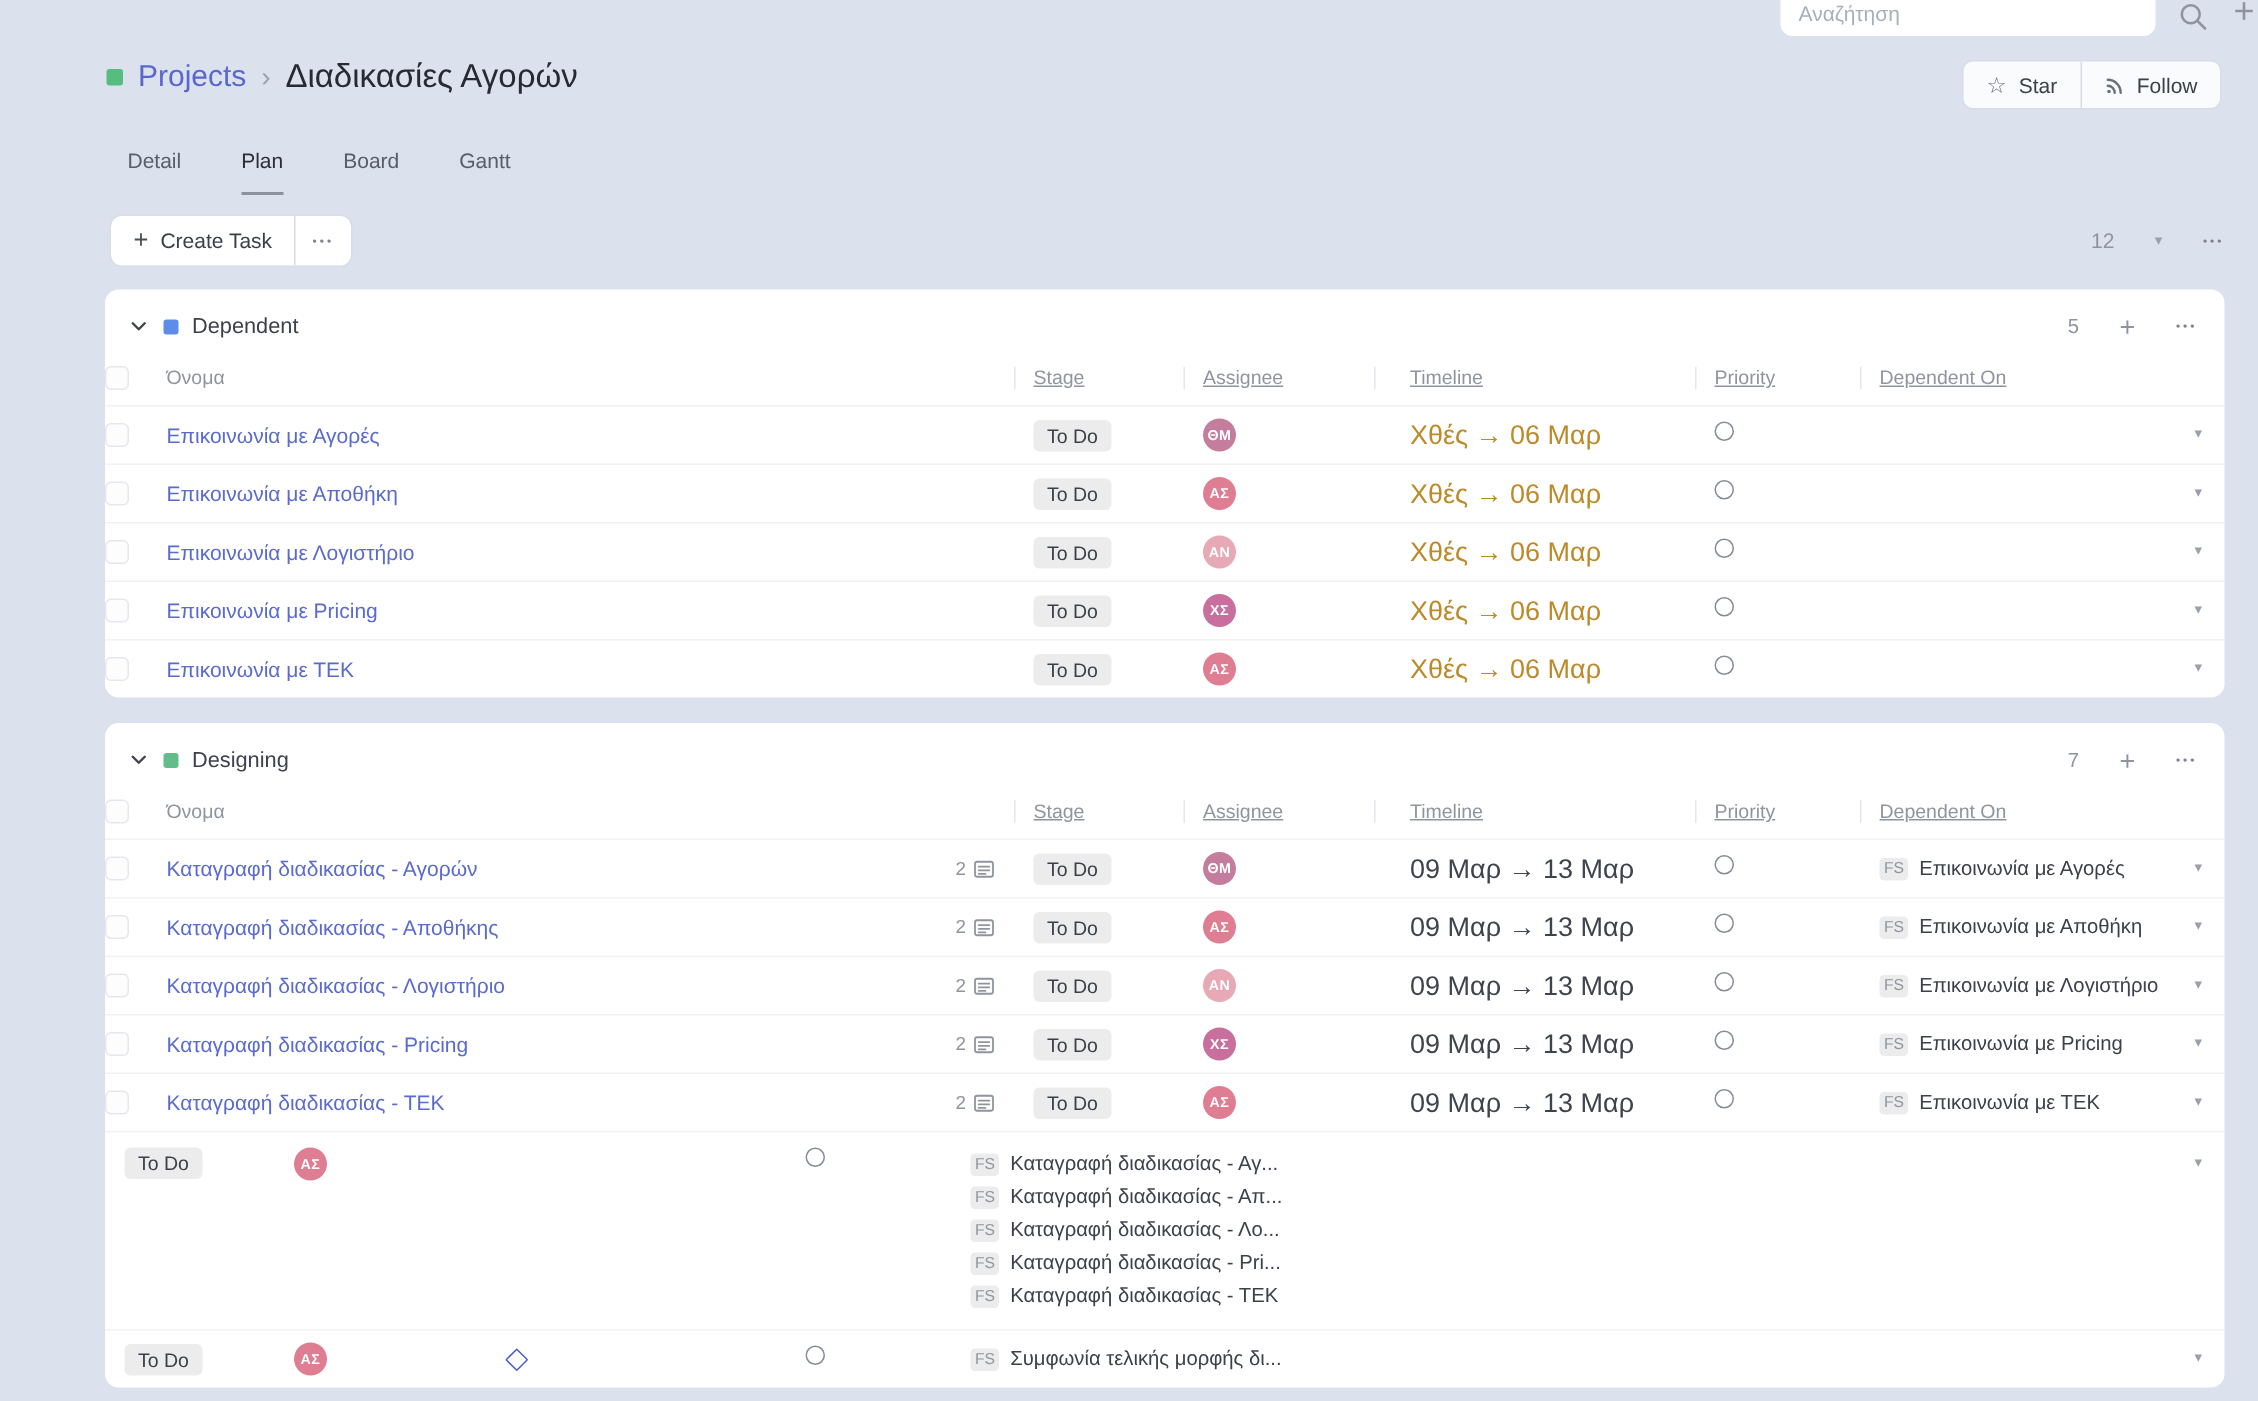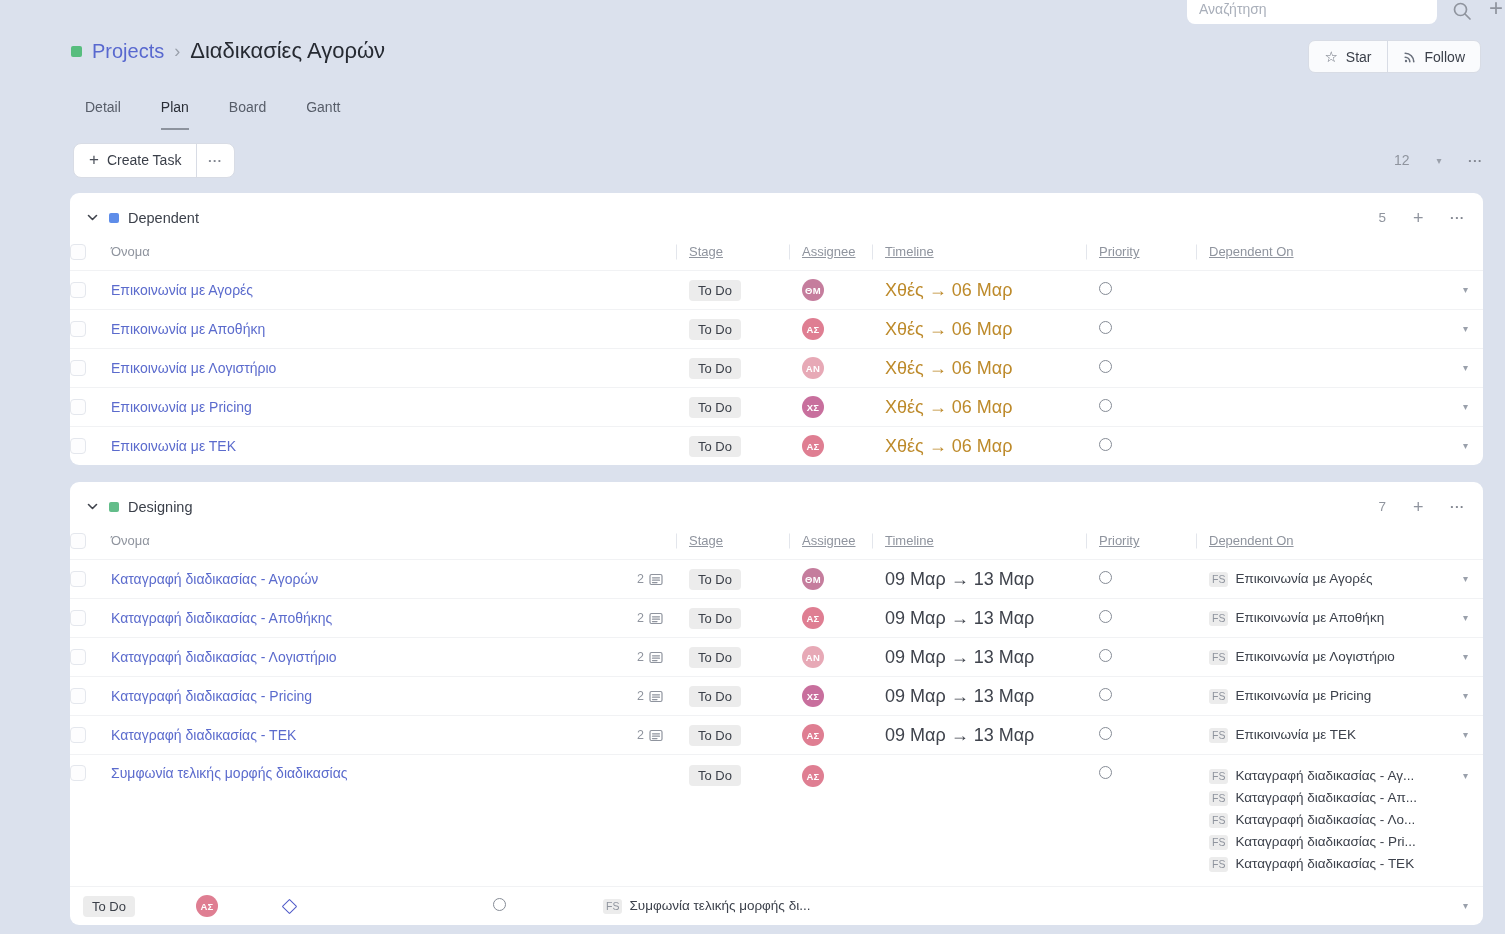--- a/index.html
+++ b/index.html
@@ -63,21 +63,21 @@
   .gh-square { width:10px; height:10px; border-radius:2px; margin:0 9px 0 10px; }
   .gh-title { font-size:14.5px; color:#3c414b; }
   .gh-right { margin-left:auto; display:flex; align-items:center; gap:27px; color:#8f949e; }
   .gh-count { font-size:13.5px; }
   .gh-plus { font-size:18px; font-weight:300; cursor:pointer; line-height:1; }
 
   
   .col-name { width:606px; display:flex; align-items:center; }
   .col-stage { width:113px; padding-left:13px; }
   .col-assignee { width:83px; padding-left:13px; }
-  .col-timeline { width:214px; padding-left:13px; display:flex; align-items:center; }
+  .col-timeline { width:214px; padding-left:24px; display:flex; align-items:center;margin-left:44px; }
   .col-priority { width:110px; padding-left:13px; }
   .col-dep { flex:1; padding-left:13px; padding-right:15px; display:flex; align-items:center; }
 
   .cols-row { display:flex; align-items:center; height:37px; font-size:13px; color:#8f949e; }
   .cols-row > div:not(.col-name) { position:relative; align-self:stretch; display:flex; align-items:center;text-decoration:underline; }
   .cols-row > div:not(.col-name)::before { content:""; position:absolute; left:0; top:50%;
     transform:translateY(-50%); width:1px; height:15px; background:#e3e6ec; }
 
   .checkbox { width:16px; height:16px; border:1.5px solid #e4e7ed; border-radius:4px;
     background:#fdfdfe; margin-right:25px; flex:none; cursor:pointer; }
@@ -496,25 +496,20 @@
               <div class="dep-line">
                 <span class="fs-badge">FS</span>
                 <span class="dep-text">Επικοινωνία με ΤΕΚ</span>
               </div>
             </div>
       <span class="icon-caret caret-glyph dep-caret"></span>
     </div>
   </div>
 
   <div class="task-row tall">
-    <div class="col-name">
-      <span class="checkbox"></span>
-      <a class="task-link">Συμφωνία τελικής μορφής διαδικασίας</a>
-
-    </div>
     <div class="col-stage"><span class="stage-badge">To Do</span></div>
     <div class="col-assignee">
             <span class="avatar" style="background: rgb(223, 126, 146);">ΑΣ</span>
           </div>
     <div class="col-timeline">
       <span class="timeline-text"></span>
 
     </div>
     <div class="col-priority"><span class="priority-circle"></span></div>
     <div class="col-dep">

